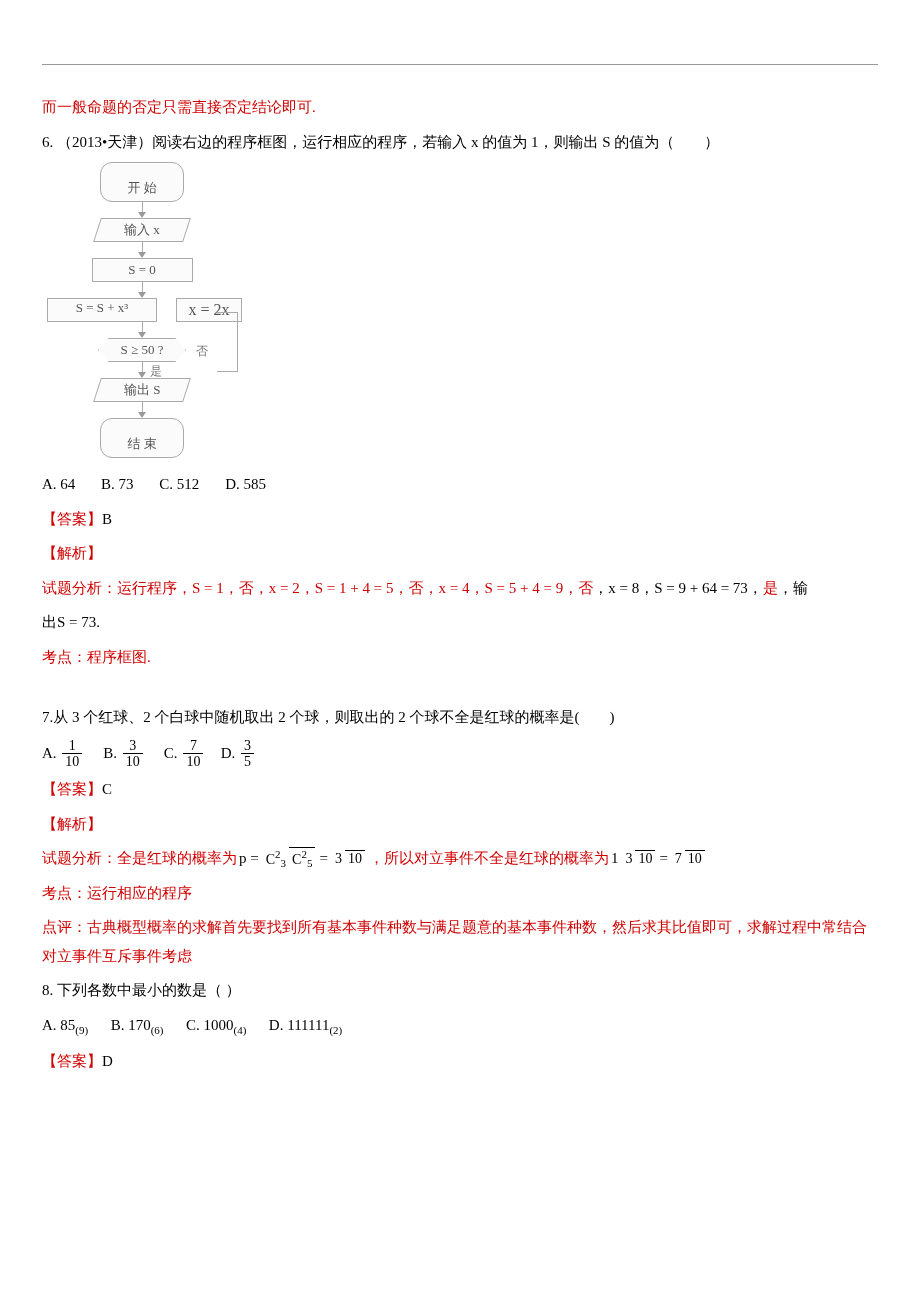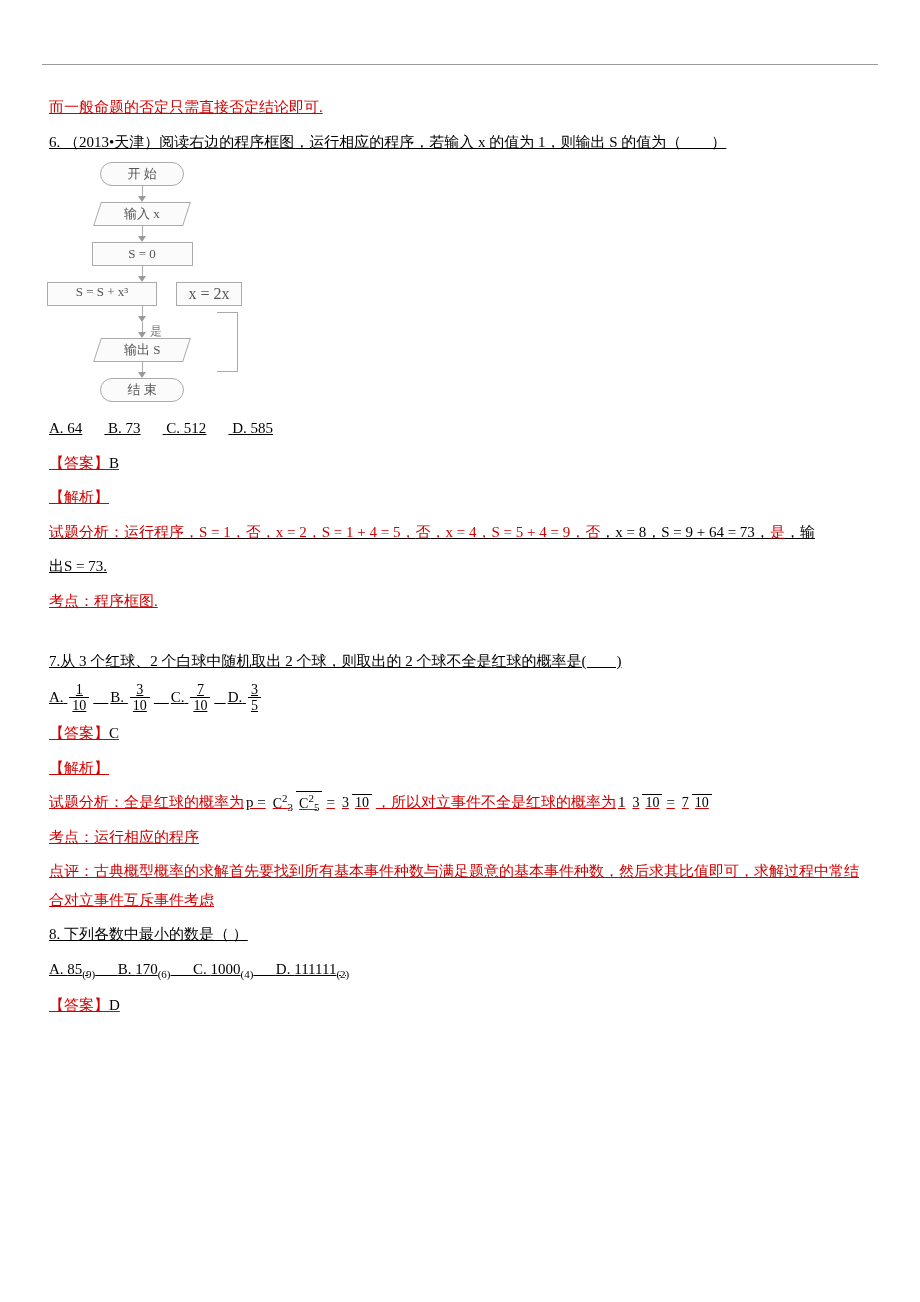--- a/index.html
+++ b/index.html
@@ -13,21 +13,21 @@
     box-sizing: border-box;
     background: #fff;
   }
   .hr-top {
     border: none;
     border-top: 1px solid #999;
     margin: 24px 0 28px 0;
   }
   .red { color: #d00000; }
   .black { color: #000; }
-  p { margin: 6px 7px; text-decoration: underline; }
+  p { margin: 6px 0; }
   .frac {
     display: inline-block;
     vertical-align: middle;
     text-align: center;
     font-size: 14px;
     line-height: 1.1;
     margin: 0 2px;
   }
   .frac .num { display: block; padding: 0 3px; }
   .frac .den { display: block; border-top: 1px solid currentColor; padding: 0 3px; }
@@ -49,22 +49,23 @@
   .fc-box, .fc-para, .fc-diamond, .fc-term {
     border: 1px solid #aaa;
     background: #fbfbfb;
     display: flex;
     align-items: center;
     justify-content: center;
     margin: 0 auto;
     box-sizing: border-box;
   }
   .fc-term {
-    width: 84px; height: 24px;
+    width: 84px; height: 40px;
     border-radius: 12px;
+    align-items: flex-end;
   }
   .fc-para {
     width: 90px; height: 24px;
     transform: skewX(-18deg);
   }
   .fc-para span { transform: skewX(18deg); }
   .fc-box { width: 101px; height: 24px; }
   .fc-box.wide { width: 110px; align-items: flex-end; }
   .fc-diamond {
     width: 88px; height: 24px;
@@ -130,20 +131,26 @@
     <div class="fc-box wide">
         <span>S = S + x³</span>
       </div>
     <div class="fc-side">
         <span>x = 2x</span>
       </div>
   </div>
   <div class="fc-vline"></div>
     <div class="fc-arrow"></div>
   <div style="position:relative;">
+    <div class="fc-diamond">
+        <span>S ≥ 50 ?</span>
+      </div>
+    <span class="fc-label" style="right:34px; top:2px;">否</span>
+  </div>
+  <div style="position:relative;">
     <div class="fc-vline"></div>
     <span class="fc-label" style="left:108px; top:-2px;">是</span>
     <div class="fc-arrow"></div>
   </div>
   <div class="fc-para">
       <span>输出 S</span>
     </div>
   <div class="fc-vline"></div>
     <div class="fc-arrow"></div>
   <div class="fc-term">

